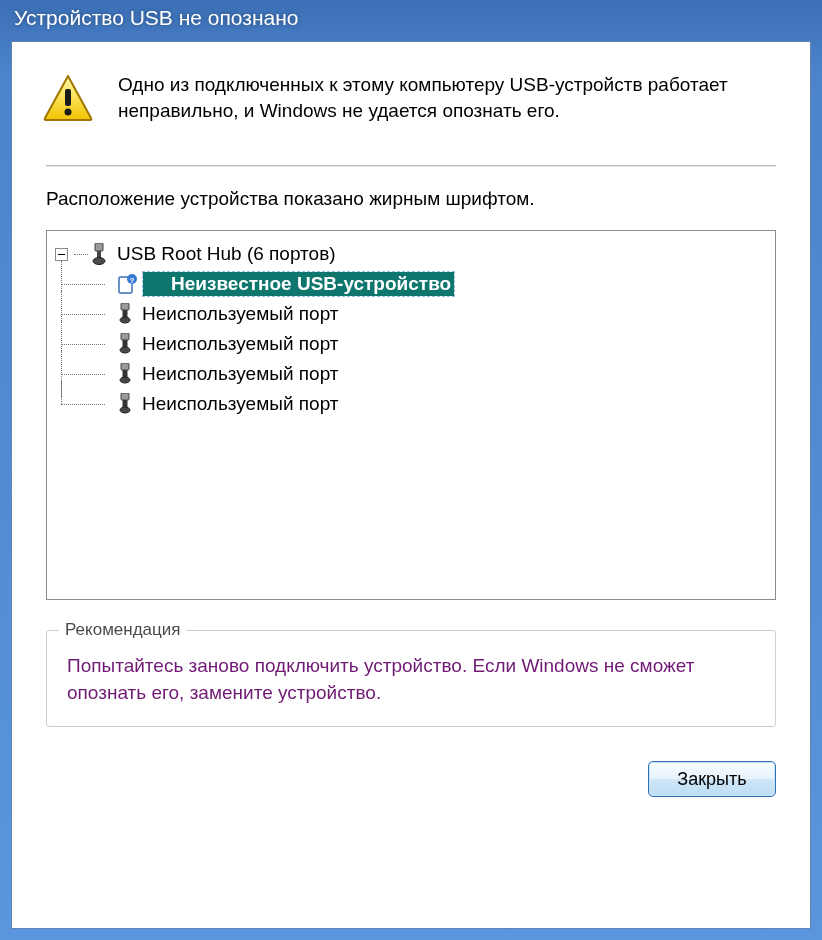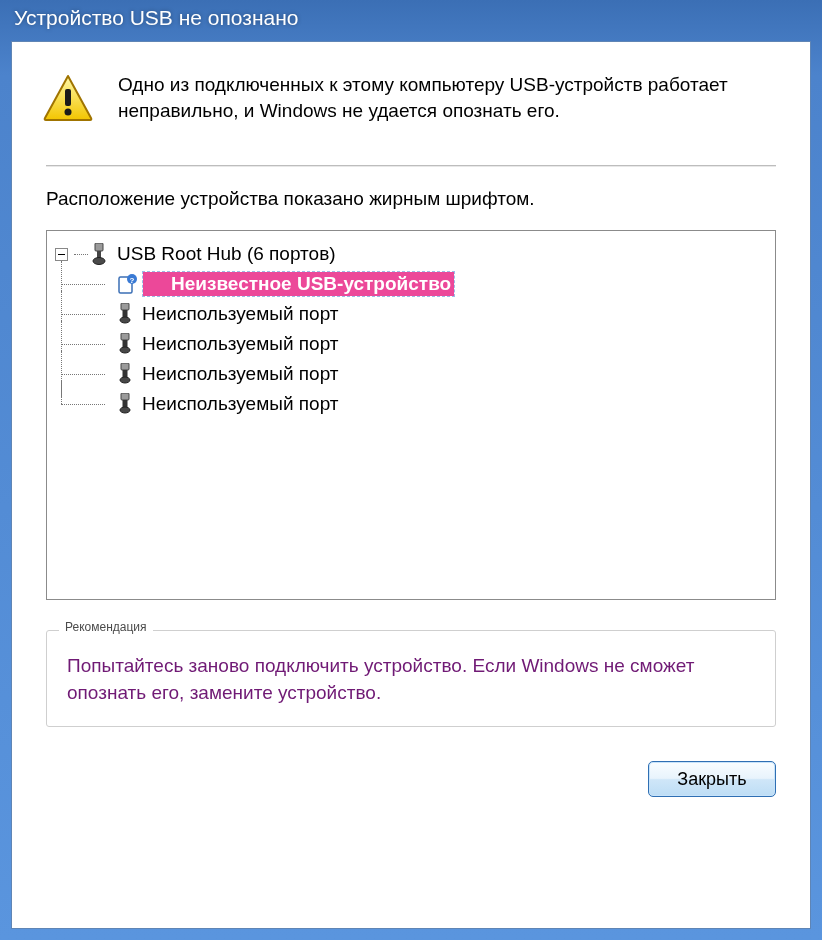--- a/index.html
+++ b/index.html
@@ -105,21 +105,21 @@
   .tree-icon {
     flex: 0 0 auto;
     margin: 0 6px 0 2px;
     display: inline-flex;
     align-items: center;
   }
   .tree-label {
     padding: 1px 3px;
   }
   .tree-label.selected {
-    background: #ec4899;
+    background: #0f766e;
     color: #fff;
     outline: 1px dashed #9abce6;
     padding-left: 28px;
   }
   .tree-label.bold { font-weight: 700; }
   .child-prefix {
     display: inline-block;
     width: 60px;
     flex: 0 0 auto;
     position: relative;
@@ -150,21 +150,21 @@
     border-radius: 3px;
     padding: 14px 20px 20px 20px;
     position: relative;
   }
   .group-title {
     position: absolute;
     top: -11px; left: 12px;
     background: #fff;
     padding: 0 6px;
     color: #4b4b4b;
-    font-size: 12px;
+    font-size: 17px;
   }
   .group-text {
     font-size: 19px;
     line-height: 1.4;
     color: #701a75;
     padding-top: 8px;
   }
   .button-row {
     display: flex;
     justify-content: flex-end;

